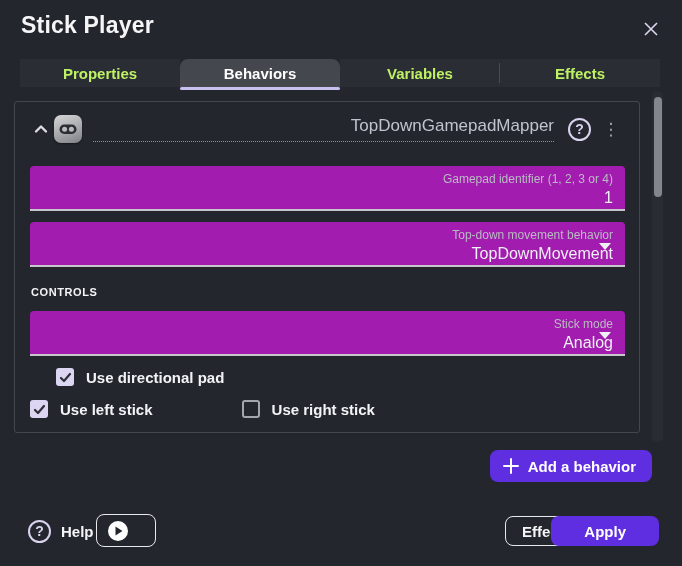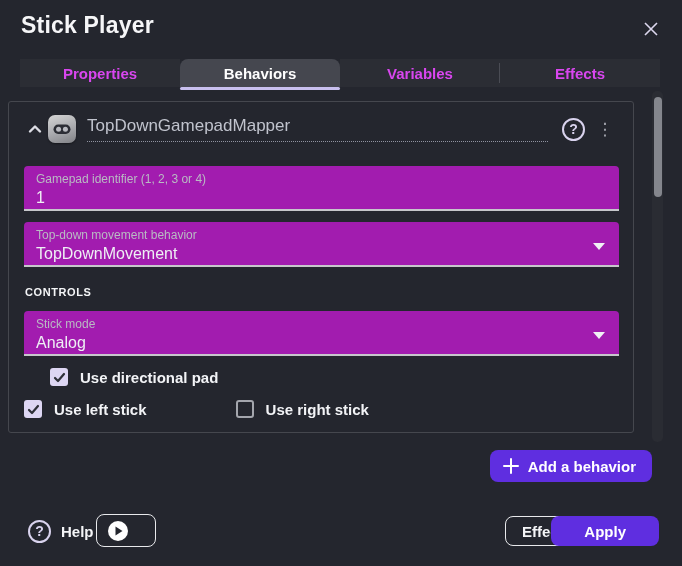--- a/index.html
+++ b/index.html
@@ -21,36 +21,36 @@
     display:flex; align-items:center; justify-content:center; cursor:pointer;
   }
   
   .tabbar {
     position:absolute; left:20px; top:59px; width:640px; height:31px;
     display:flex;
   }
   .tab {
     position:relative; flex:1 1 0; height:28px; background:#2b2d34;
     display:flex; align-items:center; justify-content:center;
-    font-size:15px; font-weight:700; color:#d946ef; cursor:pointer;
+    font-size:15px; font-weight:700; color:#bef264; cursor:pointer;
   }
   .tab.selected {
     background:#45474f; color:#ffffff; border-radius:8px 8px 0 0;
   }
   .tab.selected .tab-underline {
     position:absolute; left:0; right:0; top:28px; height:3px;
     background:#c9c0ef; border-radius:2px;
   }
   .tab-divider {
     position:absolute; right:0; top:4px; width:1px; height:20px; background:#4a4c54;
   }
   
   .scroll-panel {
-    position:absolute; left:8px; top:101px; width:626px; height:332px;
-    border:1px solid #45474e; border-radius:3px;
+    position:absolute; left:14px; top:101px; width:626px; height:332px;
+    border:1px solid #45474e; border-radius:3px;text-align:right;
   }
   
   .bhv-header {
     position:absolute; left:14px; right:20px; top:10px; height:34px;
     display:flex; align-items:center;
   }
   .chevron-btn { width:24px; height:24px; display:flex; align-items:center; justify-content:center; cursor:pointer; }
   .bhv-icon {
     width:28px; height:28px; border-radius:7px; margin-left:1px;
     background:linear-gradient(160deg,#d6d6d6 0%,#a8a9ad 55%,#808186 100%);

